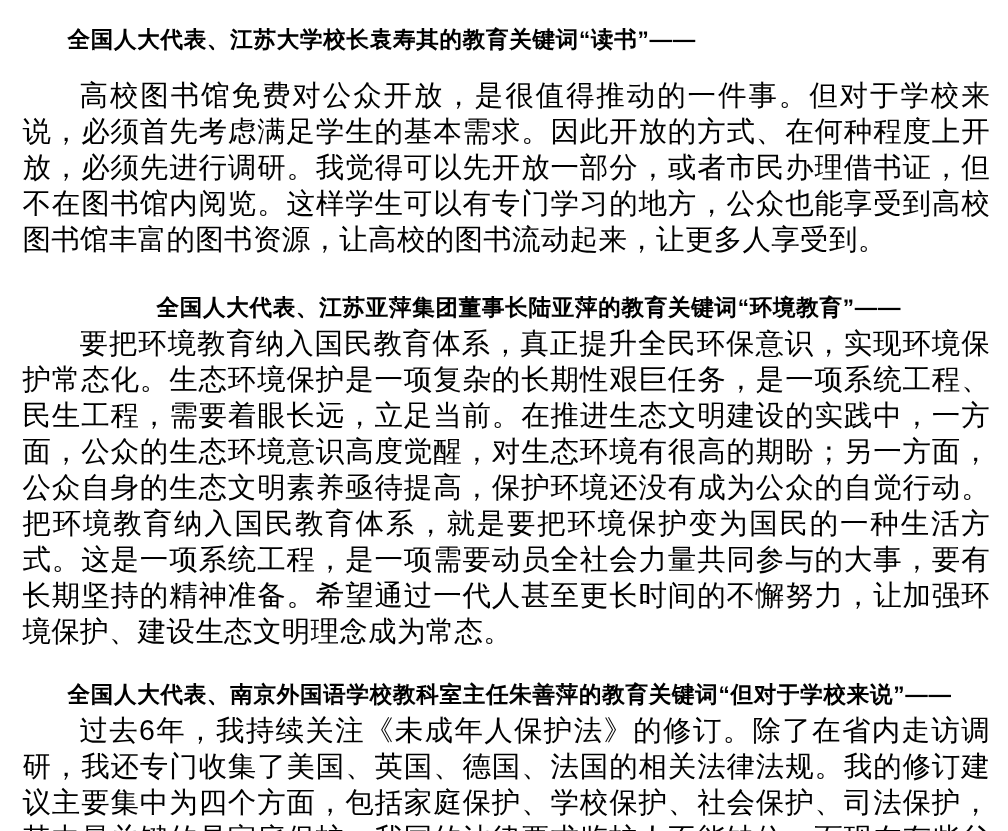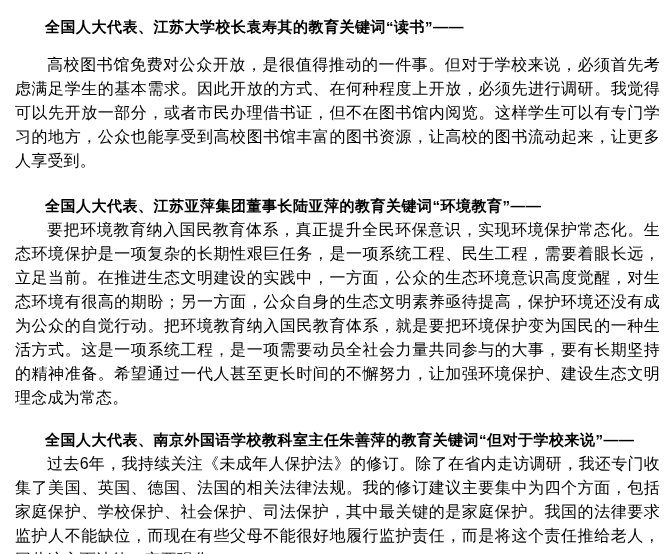--- a/index.html
+++ b/index.html
@@ -23,33 +23,33 @@
   .section-heading {
     font-size: 15px;
     font-weight: bold;
     line-height: 24px;
     margin: 0;
     padding: 0;
     text-indent: 2em;
     letter-spacing: 0.5px;
   }
   .section-body {
-    font-size: 16px;
+    font-size: 19px;
     font-weight: normal;
     line-height: 24px;
     margin: 0;
     padding: 0;
     text-indent: 2em;
     text-align: justify;
     letter-spacing: 0.2px;
   }
   
   .section:nth-child(1) .section-heading { margin-top: 5px; }
   .section:nth-child(1) .section-body   { margin-top: 14px; }
-  .section:nth-child(2) .section-heading { margin-top: 21px; }
+  .section:nth-child(2) .section-heading { margin-top: 21px; text-align: center; }
   .section:nth-child(2) .section-body   { }
   .section:nth-child(3) .section-heading { margin-top: 18px; }
   .section:nth-child(3) .section-body   { }
 </style>
 </head>
 <body>
 
 <div class="doc">
 
   <div class="section">

